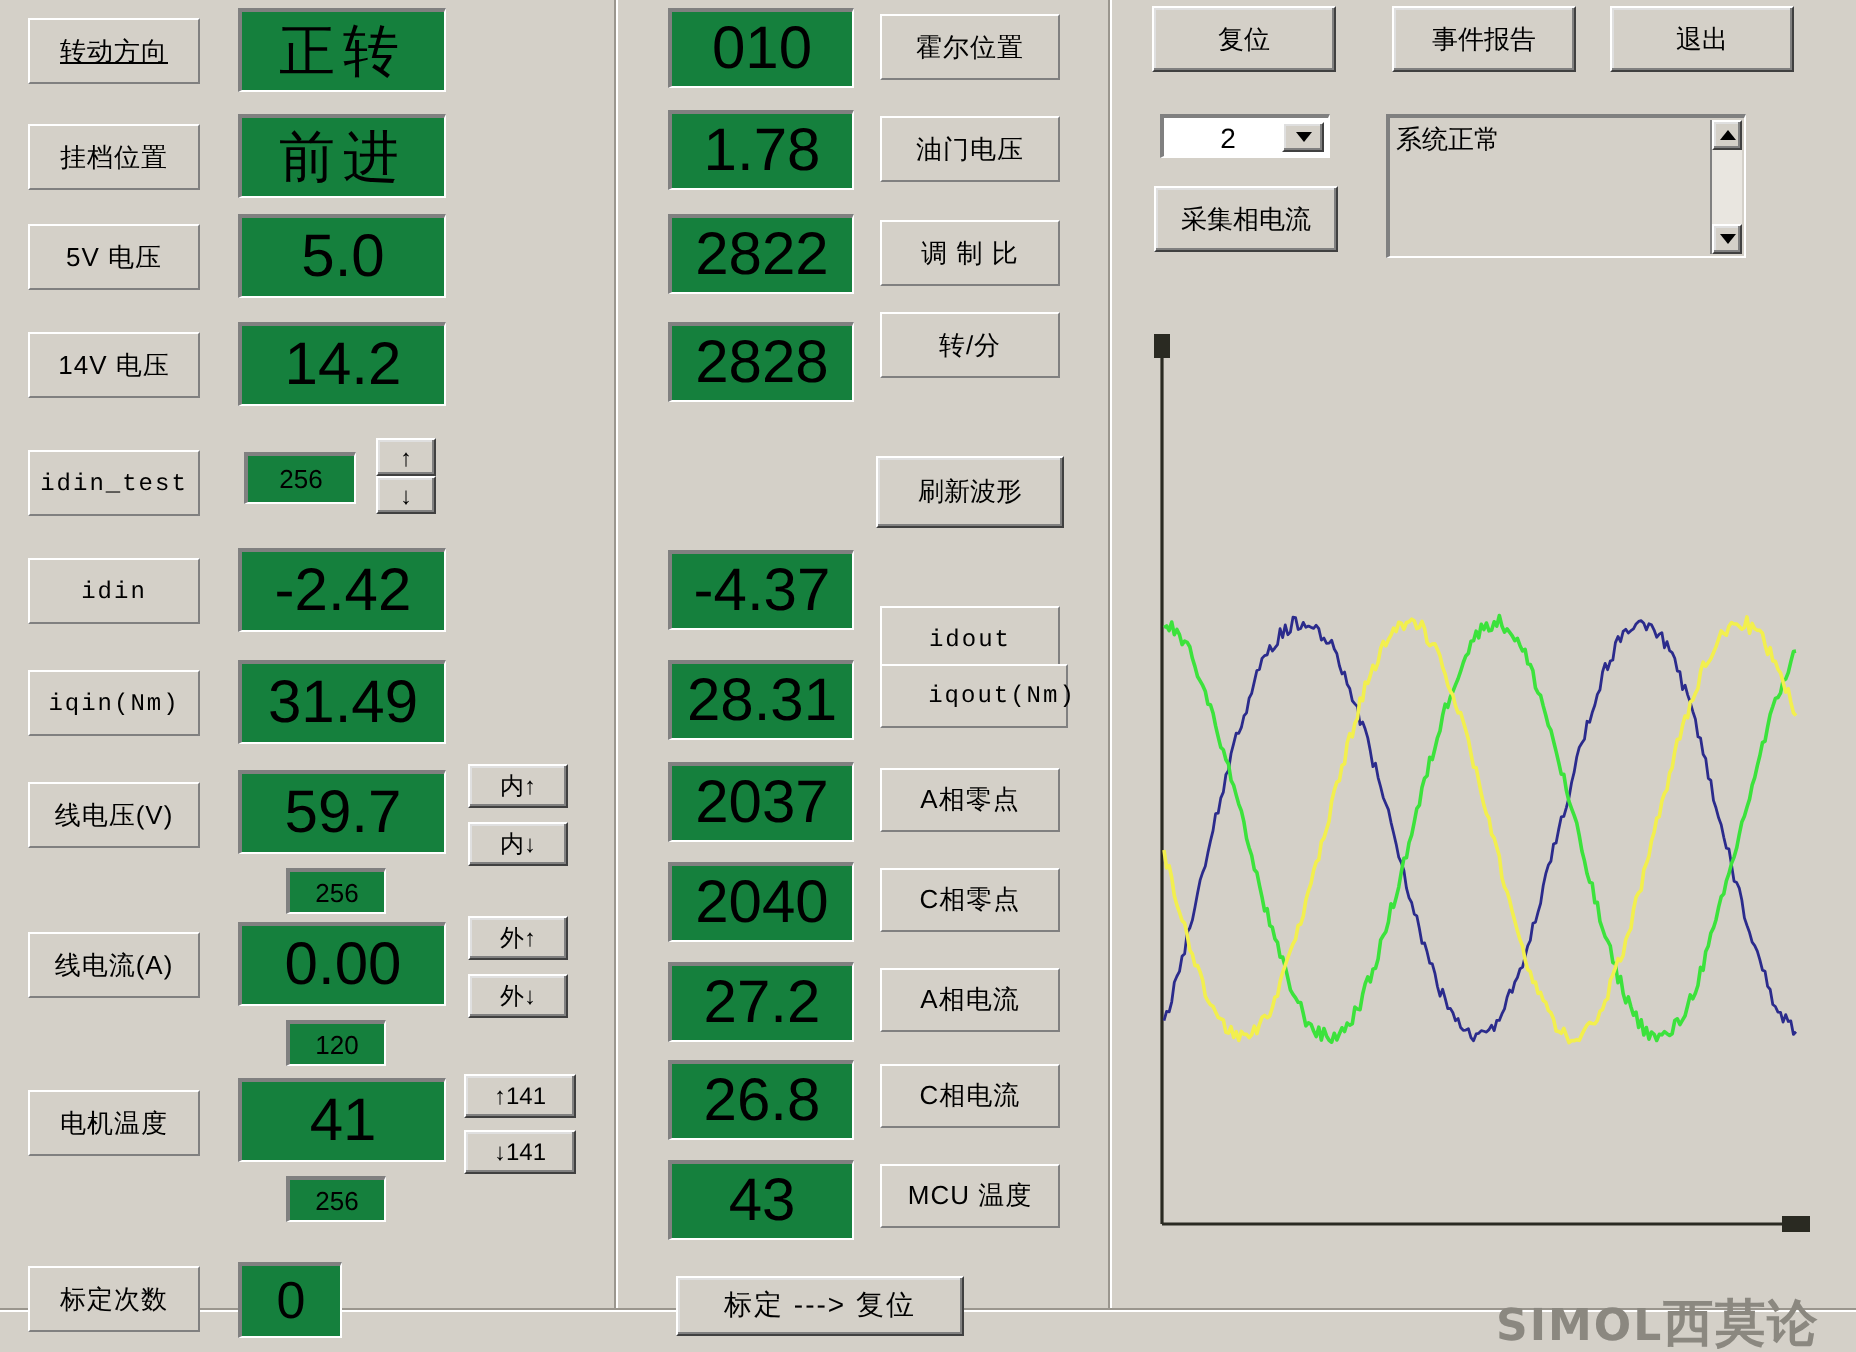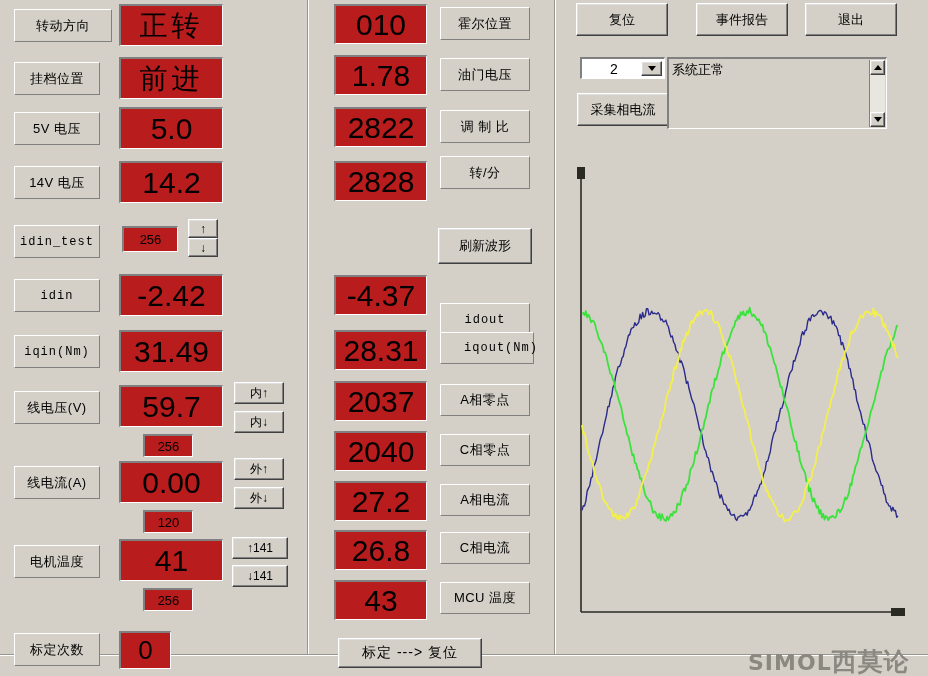--- a/index.html
+++ b/index.html
@@ -23,21 +23,21 @@
     border-bottom:1px solid #808080;
     box-sizing:border-box;
     display:flex;align-items:center;justify-content:center;
     font-size:13px;color:#000;
     white-space:nowrap;
     letter-spacing:0.5px;
   }
   .lbl.mono{font-family:"Liberation Mono","DejaVu Sans Mono",monospace;font-size:12px;letter-spacing:1px;}
   .val{
     position:absolute;
-    background:#b91c1c;
+    background:#15803d;
     border-top:2px solid #808080;
     border-left:2px solid #808080;
     border-right:1px solid #ffffff;
     border-bottom:1px solid #ffffff;
     box-sizing:border-box;
     display:flex;align-items:center;justify-content:center;
     font-size:30px;color:#000;
     font-family:"Liberation Sans","DejaVu Sans",sans-serif;
   }
   .val.cjk{font-size:28px;letter-spacing:4px;}
@@ -142,21 +142,21 @@
 </style>
 </head>
 <body>
 
 <div id="app">
 
   <div class="divider" style="left:307px;top:0;height:655px;"></div>
   <div class="divider" style="left:554px;top:0;height:655px;"></div>
   <div class="hdivider" style="top:654px;"></div>
 
-  <div class="lbl" style="left:14px;top:9px;width:98px;height:33px;">
+  <div class="lbl" style="left:14px;top:9px;width:86px;height:33px;text-decoration:underline;">
       <span>转动方向</span>
     </div>
   <div class="val cjk" style="left:119px;top:4px;width:104px;height:42px;">
       <span>正转</span>
     </div>
 
   <div class="lbl" style="left:14px;top:62px;width:86px;height:33px;">
       <span>挂档位置</span>
     </div>
   <div class="val cjk" style="left:119px;top:57px;width:104px;height:42px;">
@@ -357,21 +357,21 @@
   <div class="combo" style="left:580px;top:57px;width:85px;height:22px;">
     <span class="cv">2</span>
     <span class="carrow">
         <i class="tri-d"></i>
       </span>
   </div>
   <div class="btn" style="left:577px;top:93px;width:92px;height:33px;">
       <span>采集相电流</span>
     </div>
 
-  <div class="listbox" style="left:667px;top:57px;width:220px;height:72px;">
+  <div class="listbox" style="left:693px;top:57px;width:180px;height:72px;">
     <span class="txt">系统正常</span>
     <span class="sbar">
       <span class="sbtn" style="top:0;">
           <i class="tri-u"></i>
         </span>
       <span class="sbtn" style="bottom:0;">
           <i class="tri-d"></i>
         </span>
     </span>
   </div>

